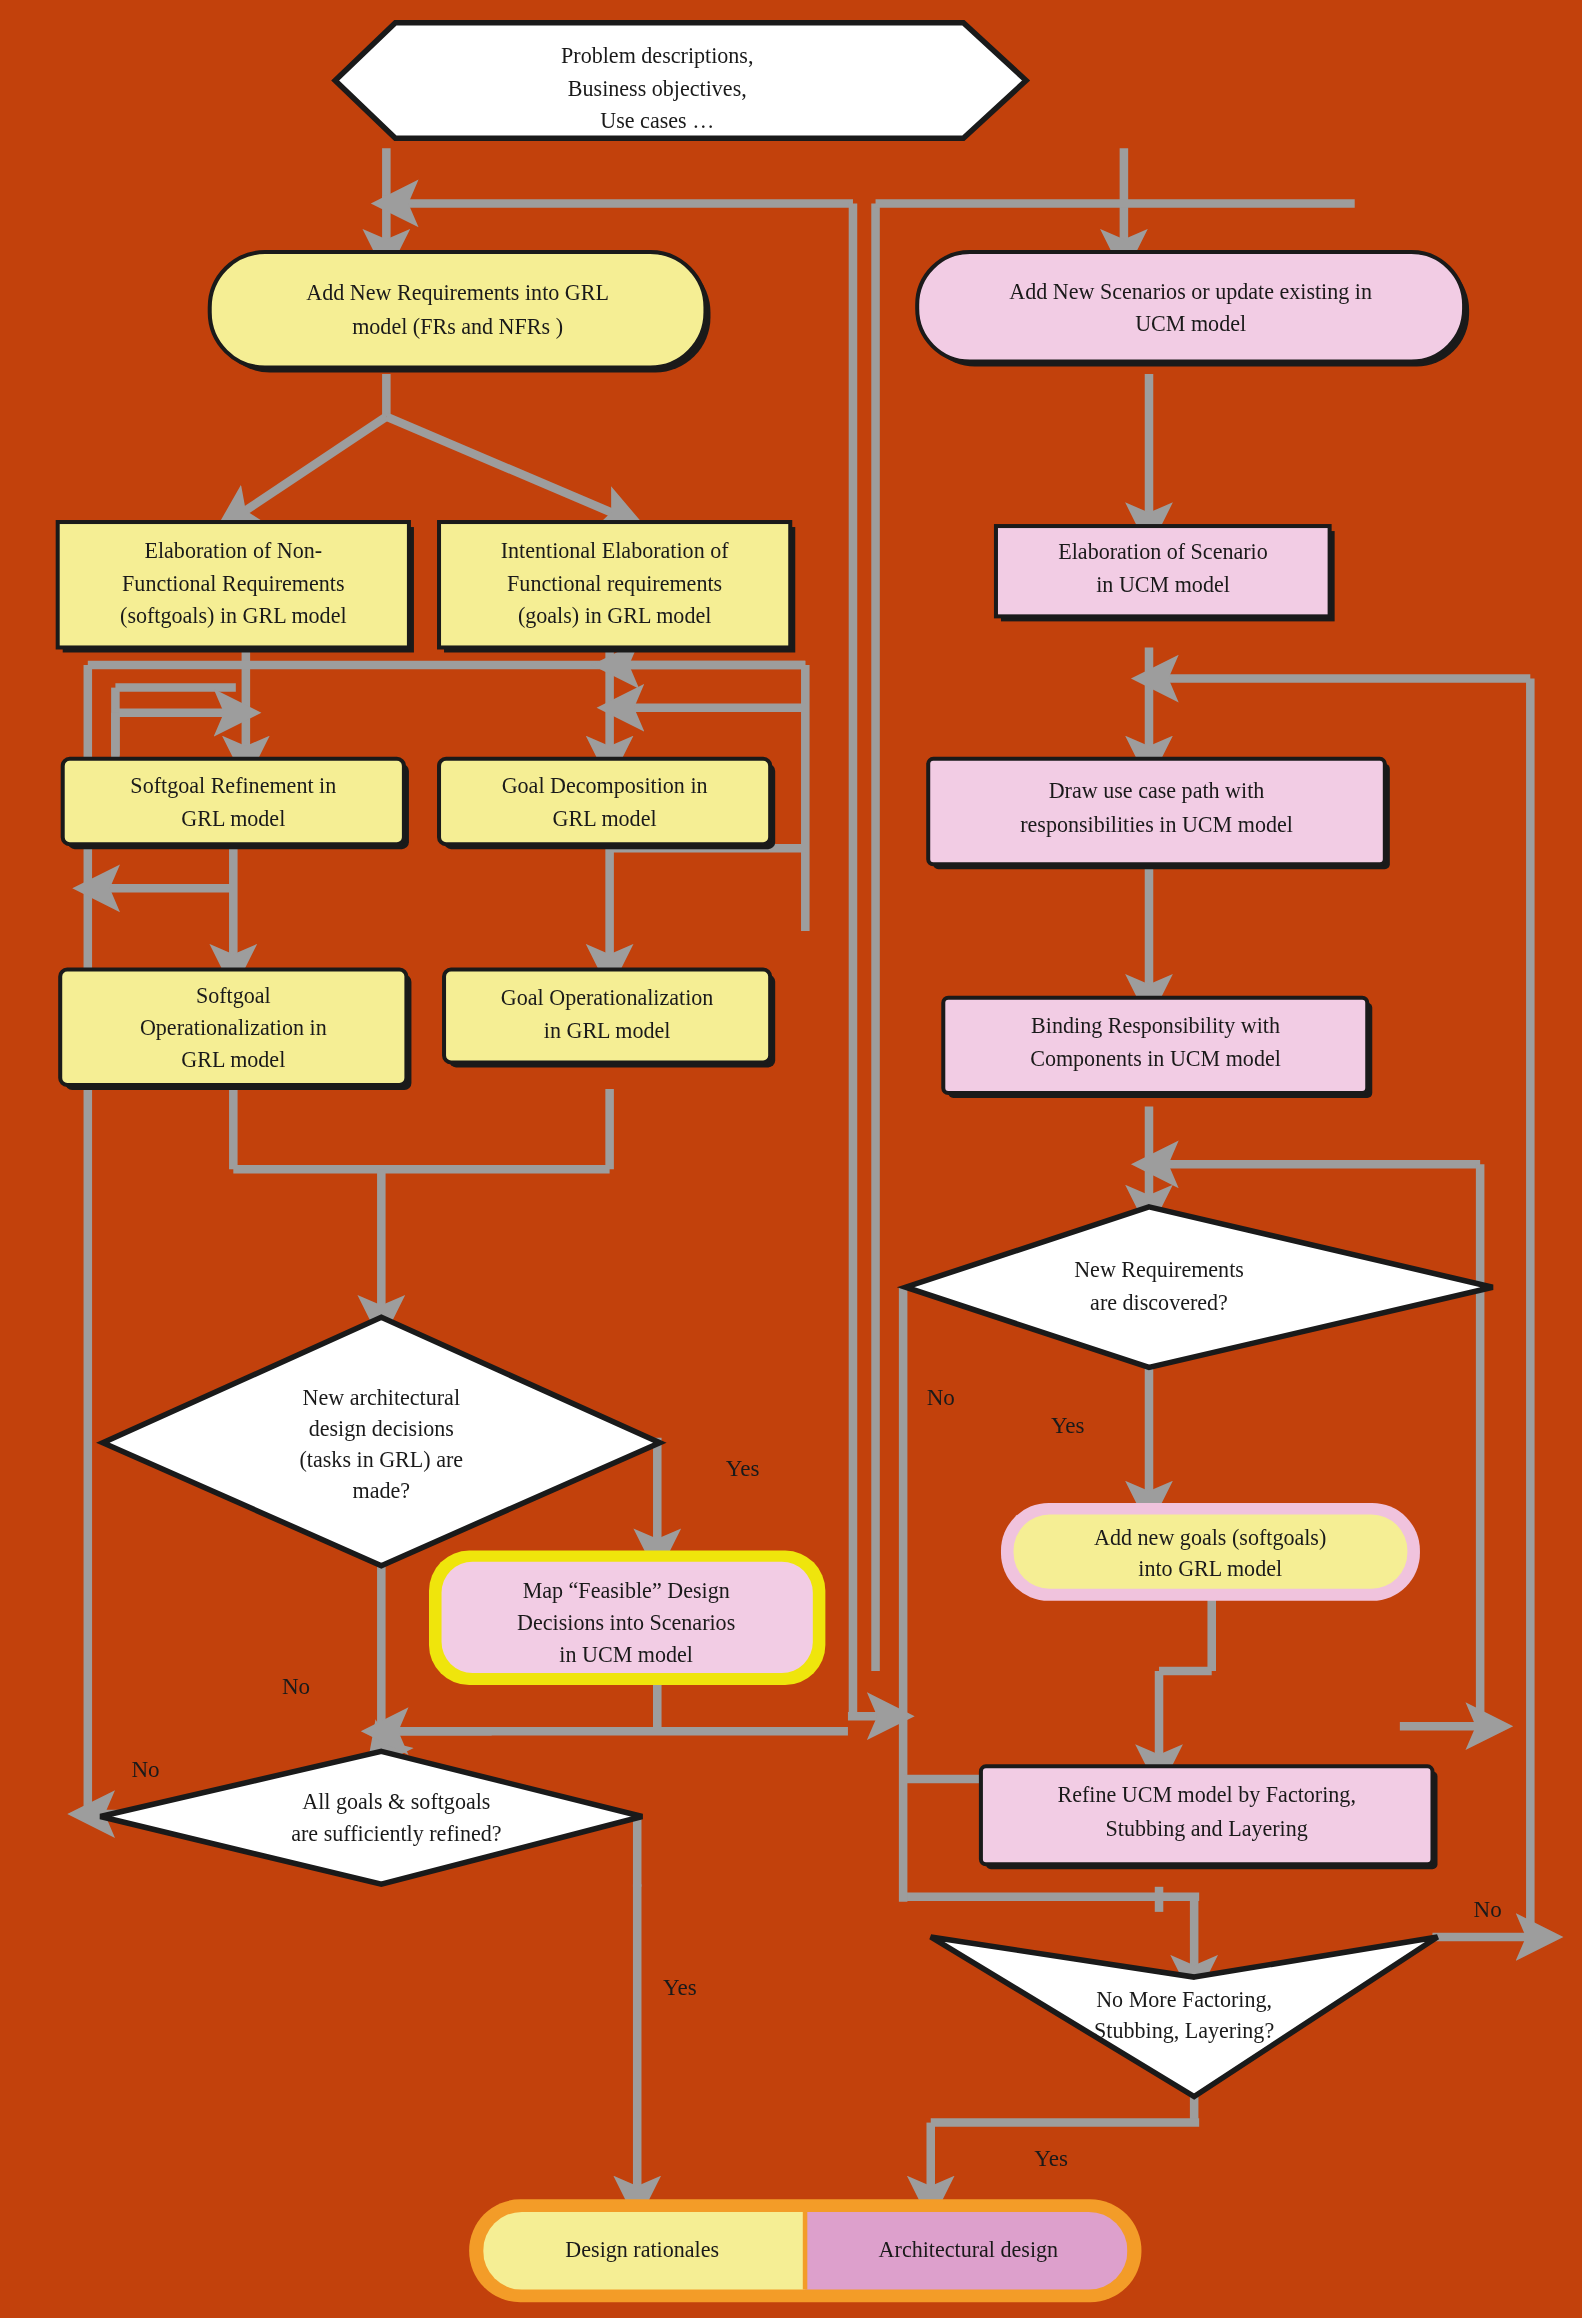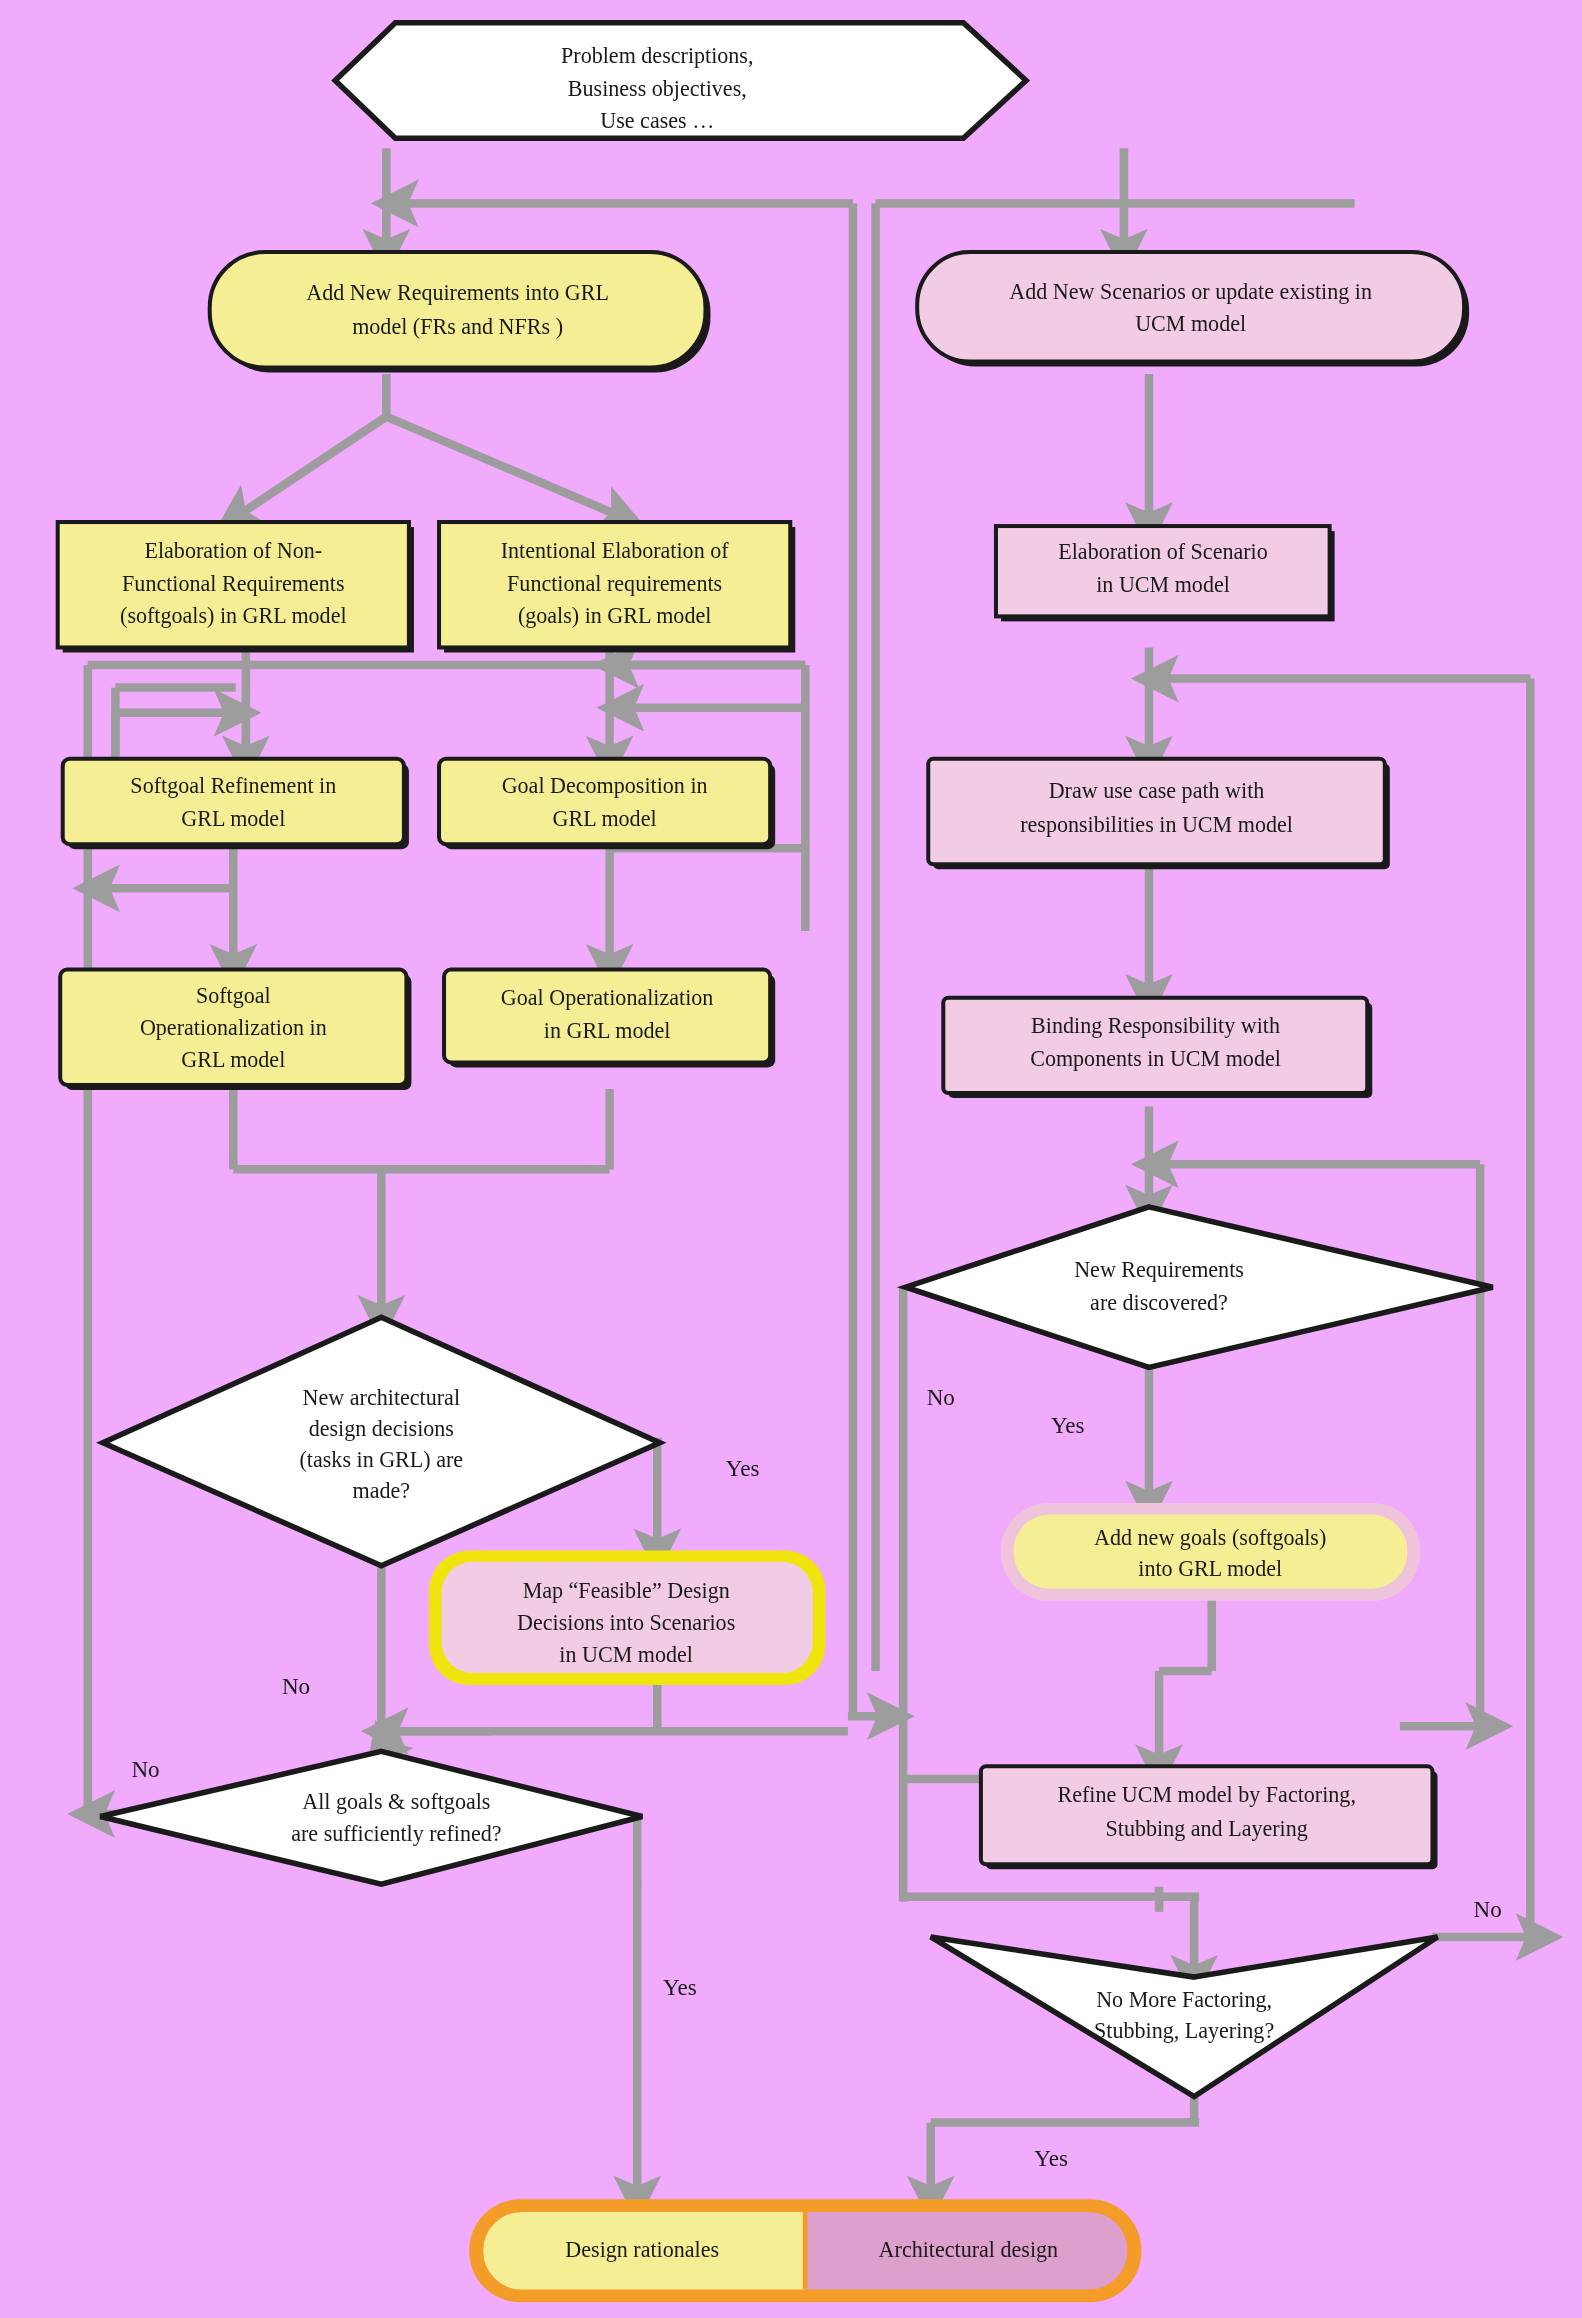--- a/index.html
+++ b/index.html
@@ -1,17 +1,17 @@
 <!DOCTYPE html>
 <html style="font-size:8px"><head>
 <meta charset="utf-8">
 <style>
   html,body{margin:0;padding:0;background:#ffffff;}
   body{font-family:"Liberation Serif", serif;}
-  #stage{position:relative;width:1582px;height:2319px;background:#f0abfc;overflow:hidden;}
+  #stage{position:relative;width:1582px;height:2319px;background:#c2410c;overflow:hidden;}
   svg{position:absolute;top:0;left:0;width:1582px;height:2319px;}
   .nodeText{
     font-family:"Liberation Serif", serif;
     font-size:44px;
     fill:#1a1a1a;
     text-anchor:middle;
     dominant-baseline:middle;
   }
   .edgeLabel{
     font-family:"Liberation Serif", serif;

